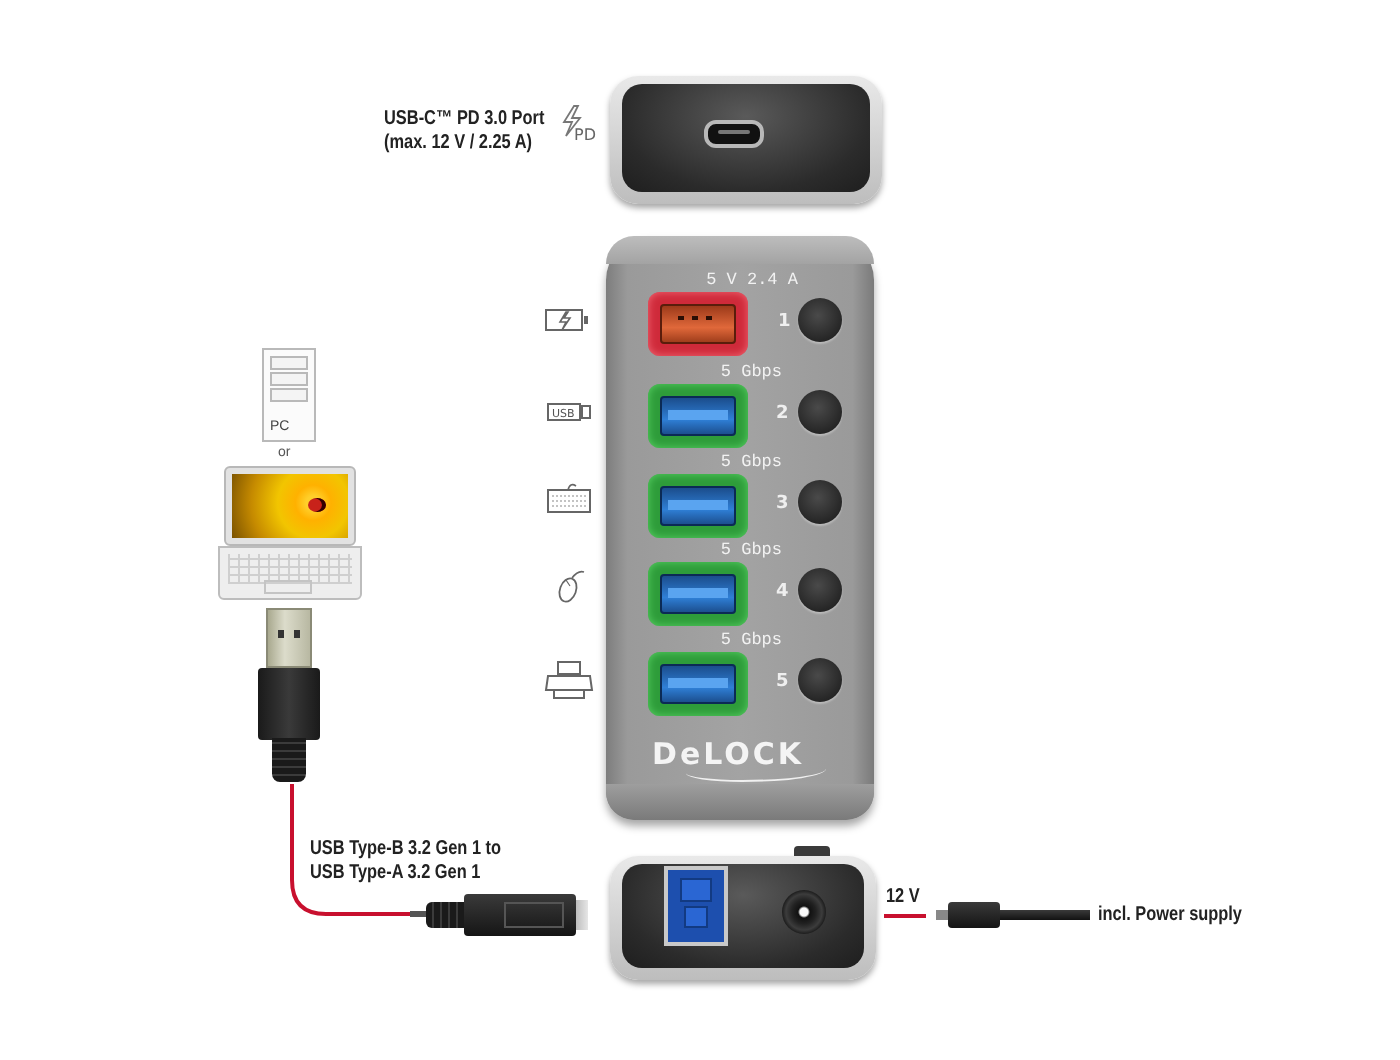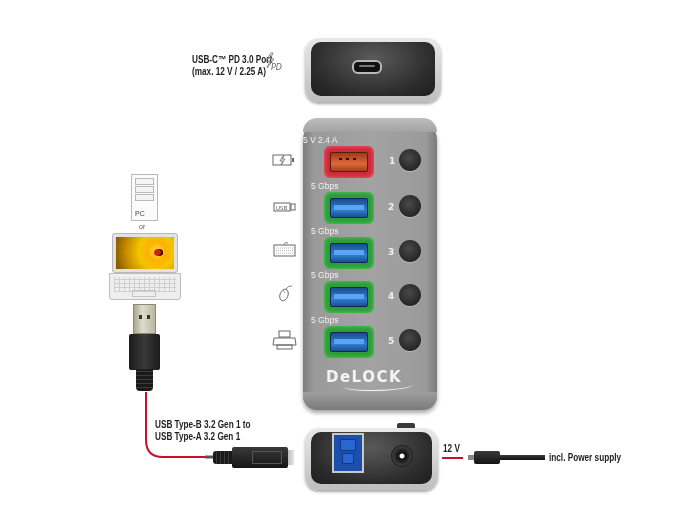--- a/index.html
+++ b/index.html
@@ -8,21 +8,21 @@
   .label{font-family:"Liberation Sans",sans-serif;font-weight:bold;font-size:10px;color:#222;line-height:12px;white-space:nowrap;transform:scaleX(0.82);transform-origin:left center;}
   
   .endcap{background:linear-gradient(#e9e9e9,#bdbdbd);border-radius:14px;box-shadow:0 2px 3px rgba(0,0,0,.35);}
   .endcap .face{position:absolute;left:6px;right:6px;top:4px;bottom:6px;border-radius:10px;background:radial-gradient(ellipse at 50% 30%,#5a5a5a,#2b2b2b 70%,#1e1e1e);}
   .usbc{position:absolute;width:26px;height:10px;border:2px solid #b8b8b8;border-radius:6px;background:#111;}
   .usbc:after{content:"";position:absolute;left:5px;right:5px;top:3px;height:2px;background:#777;border-radius:1px;}
   
   .hub{background:linear-gradient(90deg,#7d7d7d 0%,#9a9a9a 8%,#a3a3a3 50%,#9a9a9a 92%,#7a7a7a 100%);border-radius:22px 22px 14px 14px;box-shadow:0 3px 4px rgba(0,0,0,.35);}
   .hub .toplip{position:absolute;left:0;right:0;top:0;height:14px;border-radius:22px 22px 0 0;background:linear-gradient(#bdbdbd,#a3a3a3);}
   .hub .botlip{position:absolute;left:0;right:0;bottom:0;height:18px;border-radius:0 0 14px 14px;background:linear-gradient(#9e9e9e,#7a7a7a);}
-  .speed{position:absolute;left:0;width:80px;text-align:left;font-family:Liberation Sans, sans-serif;font-size:8.5px;color:#f2f2f2;}
+  .speed{position:absolute;left:0;width:80px;text-align:right;font-family:Liberation Mono, monospace;font-size:8.5px;color:#f2f2f2;}
   .port{position:absolute;width:50px;height:32px;border-radius:6px;box-sizing:border-box;}
   .port.green{background:#2e9c3a;box-shadow:0 0 4px #5ad265 inset;}
   .port.red{background:#cf2a3a;box-shadow:0 0 4px #f26b78 inset;}
   .port .sock{position:absolute;left:6px;top:6px;right:6px;bottom:6px;border-radius:2px;}
   .port.green .sock{background:linear-gradient(#1b4d8c,#2f7fd6 60%,#1c4f8f);border:1px solid #0b2a55;}
   .port.green .sock:after{content:"";position:absolute;left:3px;right:3px;top:6px;height:5px;background:#5aa4f0;}
   .port.red .sock{background:linear-gradient(#9c3a1a,#e0683a 60%,#a03e1c);border:1px solid #5a1d0b;}
   .port.red .sock:after{content:"";position:absolute;left:8px;right:8px;top:5px;height:2px;background:repeating-linear-gradient(90deg,#2a0e05 0 3px,transparent 3px 7px);}
   .num{position:absolute;font-family:"DejaVu Sans",sans-serif;font-size:9px;font-weight:bold;color:#efefef;}
   .btn{position:absolute;width:22px;height:22px;border-radius:50%;background:radial-gradient(circle at 45% 40%,#4a4a4a,#262626 70%,#1a1a1a);box-shadow:0 1px 1px rgba(255,255,255,.3);}
@@ -47,21 +47,21 @@
   .laptop-base .pad{position:absolute;left:22px;width:22px;bottom:2px;height:5px;border:1px solid #c4c4c4;}
   .cable-black{background:linear-gradient(90deg,#1a1a1a,#3a3a3a 50%,#1a1a1a);}
 </style>
 </head>
 <body>
 
 <div class="abs label" style="left:192px;top:54px;">
   <div>USB-C™ PD 3.0 Port</div>
   <div>(max. 12 V / 2.25 A)</div>
 </div>
-<div class="abs" style="left:262px;top:52px;width:24px;height:22px;font-style:italic;">
+<div class="abs" style="left:278px;top:52px;width:24px;height:22px;">
   <svg width="24" height="22" viewBox="0 0 24 22">
       <path d="M9 1 L4 9 L8 9 L5 16 L12 7 L8 7 L11 1 Z" fill="none" stroke="#777" stroke-width="0.9"></path>
     </svg>
   <span class="abs" style="left:9px;top:11px;font-family:'DejaVu Sans',sans-serif;font-size:8px;color:#666;">PD</span>
 </div>
 <div class="abs endcap" style="left:305px;top:38px;width:136px;height:64px;">
   <div class="face"></div>
   <div class="usbc" style="left:47px;top:22px;"></div>
 </div>
 

